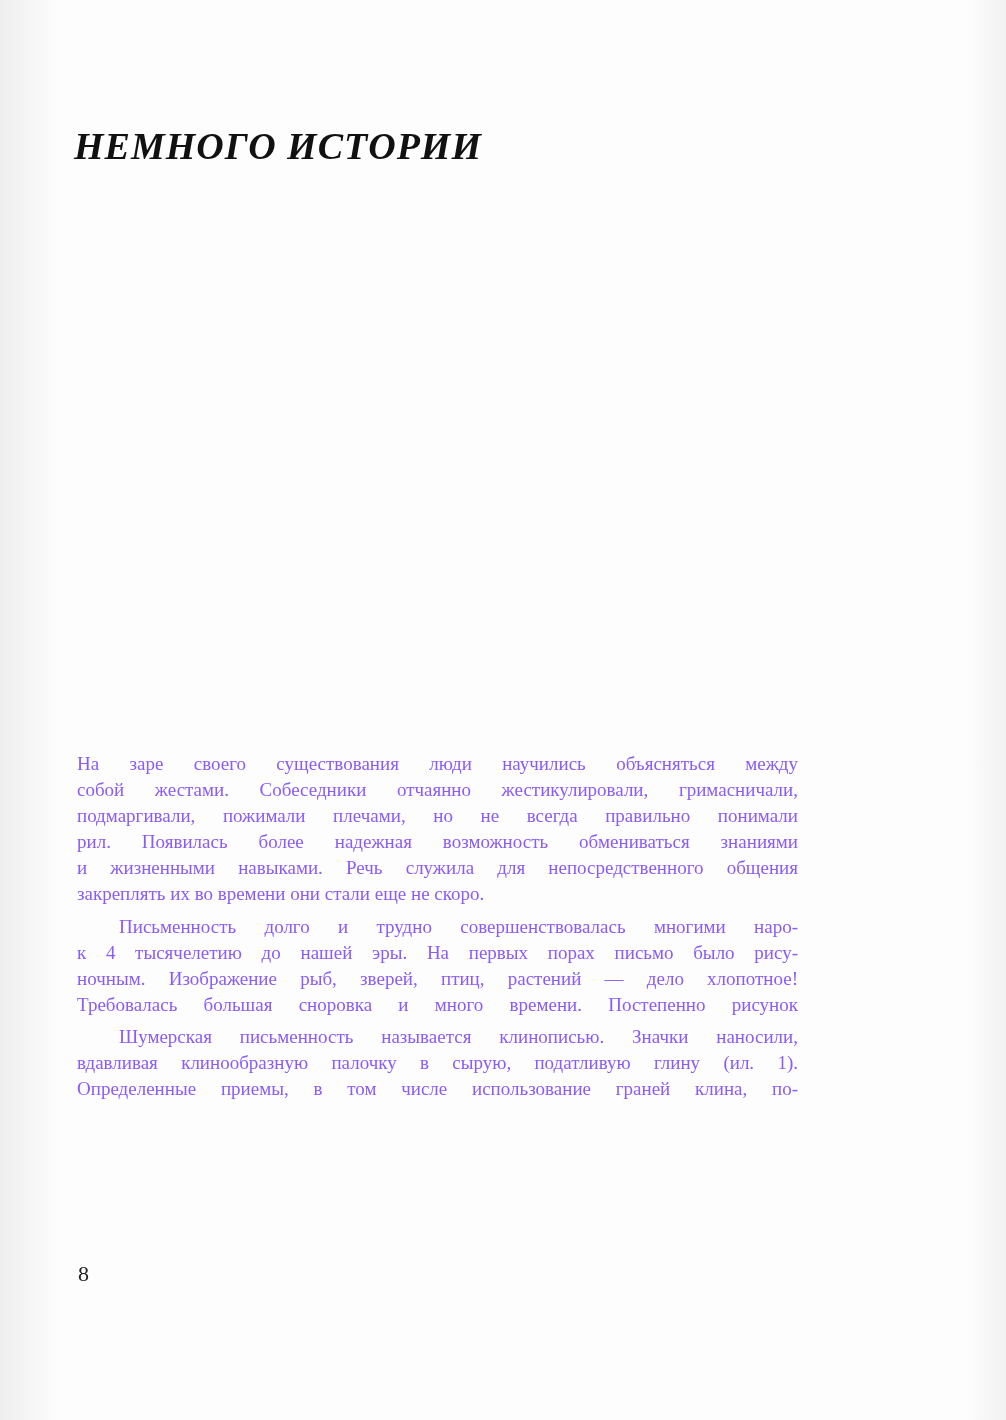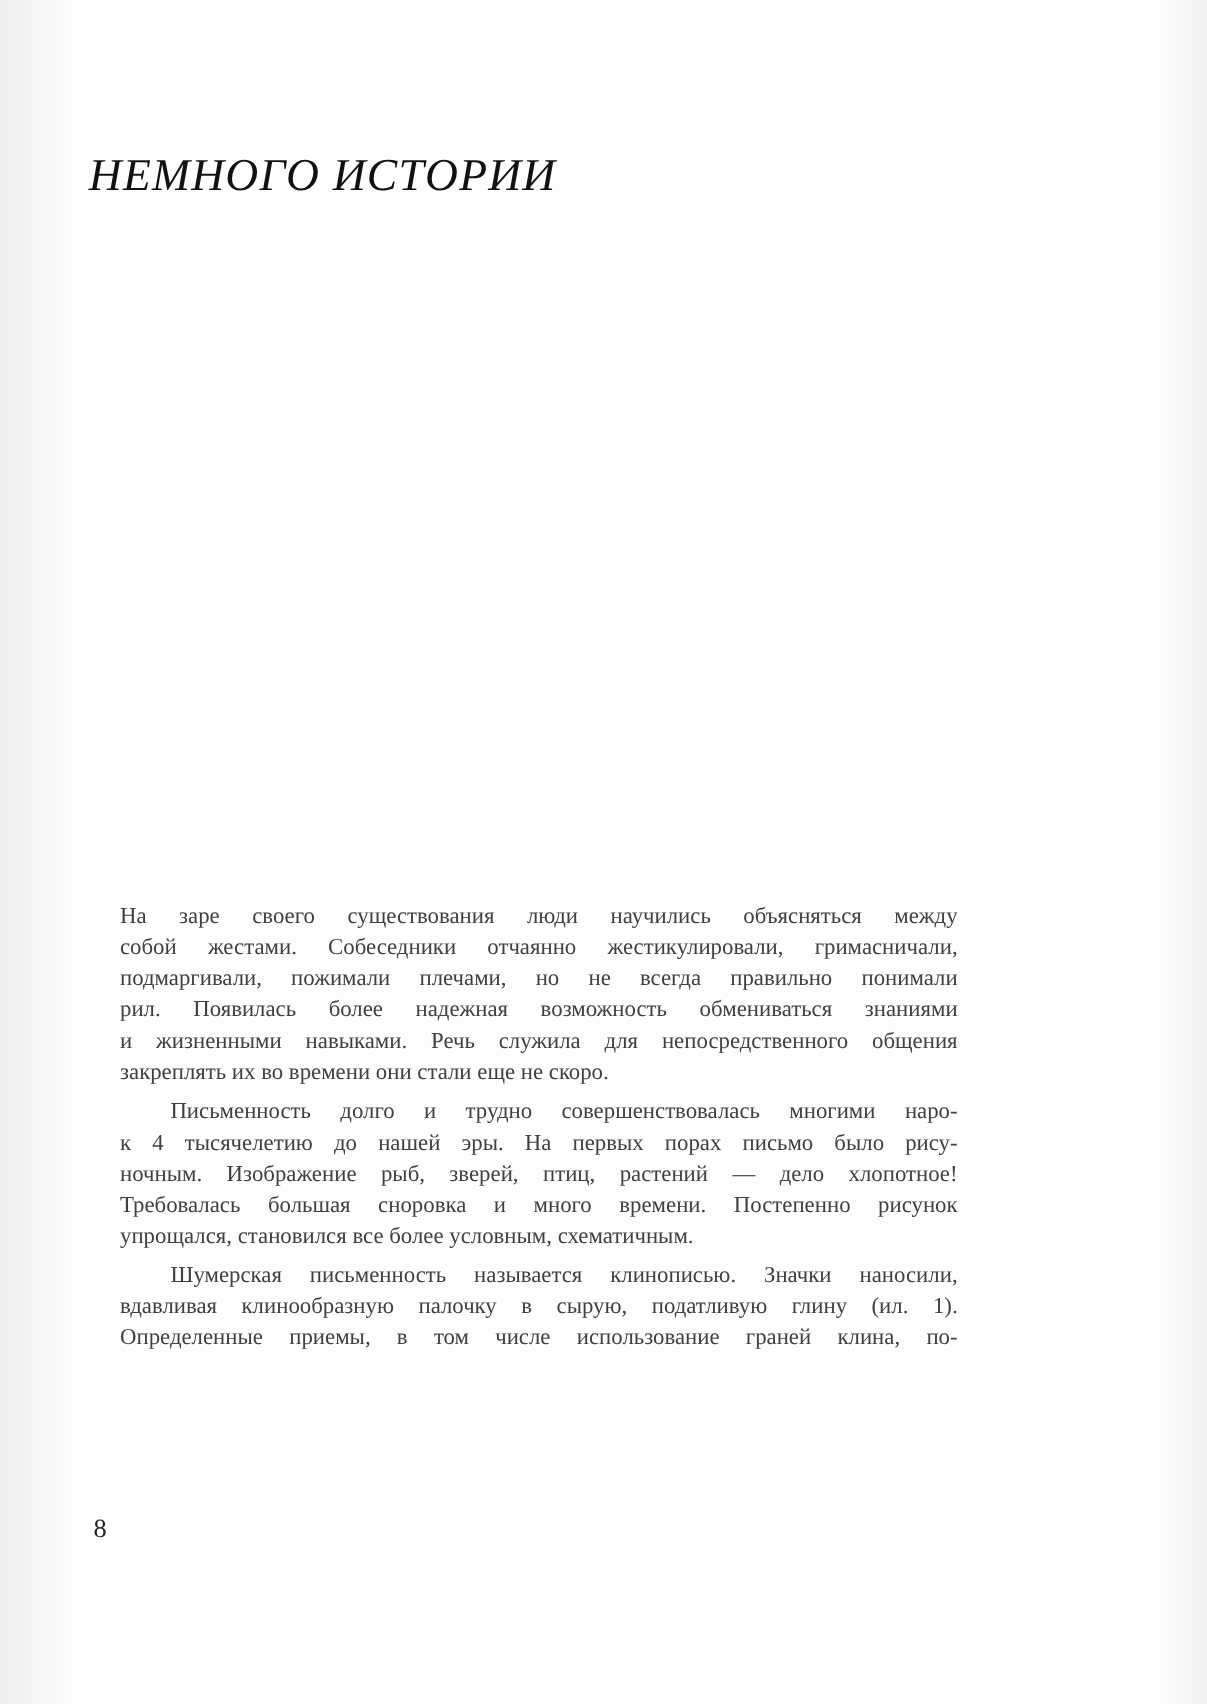--- a/index.html
+++ b/index.html
@@ -12,28 +12,28 @@
   .shade-left {
     position: absolute; left: 0; top: 0; width: 60px; height: 1420px;
     background: linear-gradient(to right, #eeeeee, rgba(253,253,253,0));
   }
   .shade-right {
     position: absolute; right: 0; top: 0; width: 40px; height: 1420px;
     background: linear-gradient(to left, #f2f2f2, rgba(253,253,253,0));
   }
   .title {
     position: absolute; left: 74px; top: 124px;
-    font-size: 38px; font-weight: normal; font-style: italic;
+    font-size: 38px; font-weight: bold; font-style: italic;
     letter-spacing: 1px; color: #111; white-space: nowrap;
   }
   .body-text { position: absolute; left: 77px; top: 751px; width: 721px; }
   .line {
     display: block; height: 26.1px; line-height: 26.1px;
     font-size: 19px; text-align: justify; text-align-last: justify;
-    white-space: nowrap; overflow: hidden; color: #404040; margin-left: 23px;
+    white-space: nowrap; overflow: hidden; color: #8b5cf6;
   }
   .line.indent { text-indent: 42px; }
   .line.last { text-align-last: left; }
   .para-gap { height: 6px; }
   .page-number {
     position: absolute; left: 78px; top: 1261px;
     font-size: 22px; color: #222;
   }
 </style>
 </head>
@@ -52,21 +52,20 @@
     <span class="line">рил. Появилась более надежная возможность обмениваться знаниями</span>
     <span class="line">и жизненными навыками. Речь служила для непосредственного общения</span>
     <span class="line last">закреплять их во времени они стали еще не скоро.</span>
   </div>
   <div class="para-gap"></div>
   <div>
     <span class="line indent">Письменность долго и трудно совершенствовалась многими наро-</span>
     <span class="line">к 4 тысячелетию до нашей эры. На первых порах письмо было рису-</span>
     <span class="line">ночным. Изображение рыб, зверей, птиц, растений — дело хлопотное!</span>
     <span class="line">Требовалась большая сноровка и много времени. Постепенно рисунок</span>
-    <span class="line last">упрощался, становился все более условным, схематичным.</span>
   </div>
   <div class="para-gap"></div>
   <div>
     <span class="line indent">Шумерская письменность называется клинописью. Значки наносили,</span>
     <span class="line">вдавливая клинообразную палочку в сырую, податливую глину (ил. 1).</span>
     <span class="line">Определенные приемы, в том числе использование граней клина, по-</span>
   </div>
 </div>
 
 <div class="page-number">8</div>

